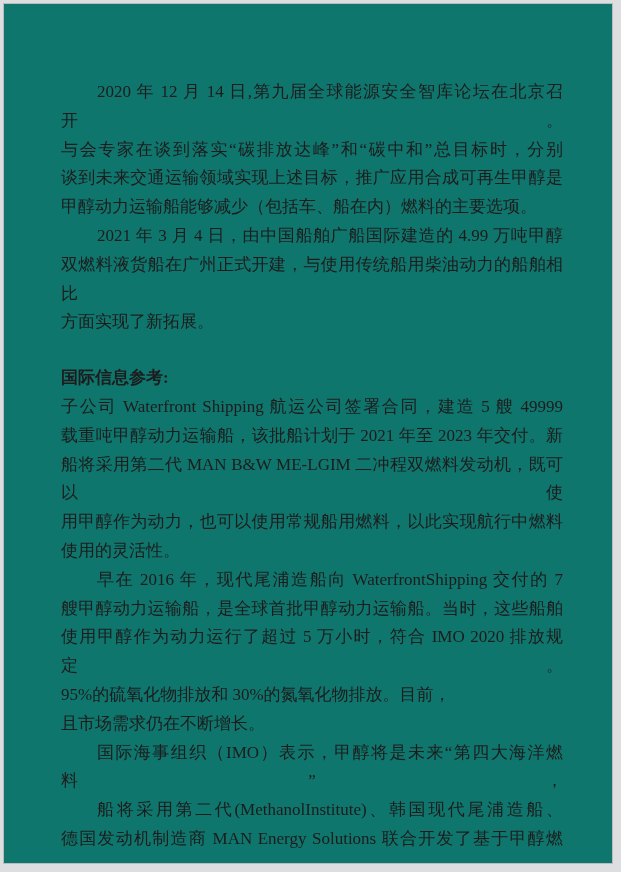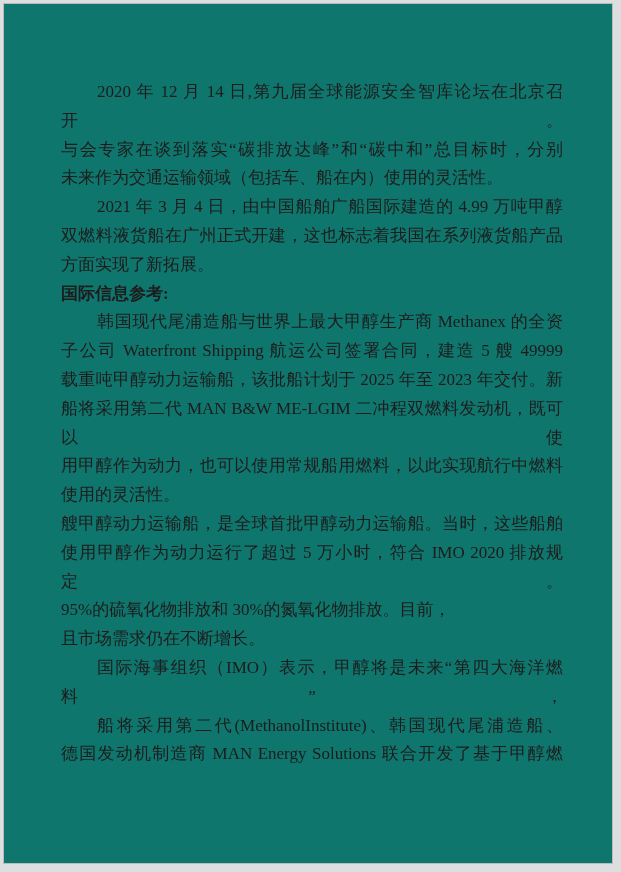--- a/index.html
+++ b/index.html
@@ -35,40 +35,42 @@
     white-space: normal;
   }
   .line.jl {
     text-align-last: justify;
   }
   .line.indent {
     text-indent: 36px;
   }
   .line.heading {
     font-weight: bold;
+    margin-top: 27px;
   }
 </style>
 </head>
 <body>
 
 <div class="paper">
   <div class="content">
     <div class="line indent jl">2020 年 12 月 14 日,第九届全球能源安全智库论坛在北京召开。</div>
     <div class="line jl">与会专家在谈到落实“碳排放达峰”和“碳中和”总目标时，分别</div>
-    <div class="line">未来作为交通运输领域（包括车、船在内）使用的灵活性。</div>
+    <div class="line jl">谈到未来交通运输领域实现上述目标，推广应用合成可再生甲醇是</div>
+    <div class="line">甲醇动力运输船能够减少（包括车、船在内）燃料的主要选项。</div>
     <div class="line indent jl">2021 年 3 月 4 日，由中国船舶广船国际建造的 4.99 万吨甲醇</div>
-    <div class="line jl">双燃料液货船在广州正式开建，这也标志着我国在系列液货船产品</div>
+    <div class="line jl">双燃料液货船在广州正式开建，与使用传统船用柴油动力的船舶相比</div>
     <div class="line">方面实现了新拓展。</div>
     <div class="line heading">国际信息参考:</div>
-    <div class="line indent jl">韩国现代尾浦造船与世界上最大甲醇生产商 Methanex 的全资</div>
     <div class="line jl">子公司 Waterfront Shipping 航运公司签署合同，建造 5 艘 49999</div>
-    <div class="line jl">载重吨甲醇动力运输船，该批船计划于 2025 年至 2023 年交付。新</div>
+    <div class="line jl">载重吨甲醇动力运输船，该批船计划于 2021 年至 2023 年交付。新</div>
     <div class="line jl">船将采用第二代 MAN B&amp;W ME-LGIM 二冲程双燃料发动机，既可以使</div>
     <div class="line jl">用甲醇作为动力，也可以使用常规船用燃料，以此实现航行中燃料</div>
     <div class="line">使用的灵活性。</div>
+    <div class="line indent jl">早在 2016 年，现代尾浦造船向 WaterfrontShipping 交付的 7</div>
     <div class="line jl">艘甲醇动力运输船，是全球首批甲醇动力运输船。当时，这些船舶</div>
     <div class="line jl">使用甲醇作为动力运行了超过 5 万小时，符合 IMO 2020 排放规定。</div>
     <div class="line">95%的硫氧化物排放和 30%的氮氧化物排放。目前，</div>
     <div class="line">且市场需求仍在不断增长。</div>
     <div class="line indent jl">国际海事组织（IMO）表示，甲醇将是未来“第四大海洋燃料”，</div>
     <div class="line indent jl">船将采用第二代(MethanolInstitute)、韩国现代尾浦造船、</div>
     <div class="line jl">德国发动机制造商 MAN Energy Solutions 联合开发了基于甲醇燃</div>
 
   </div>
 </div>

